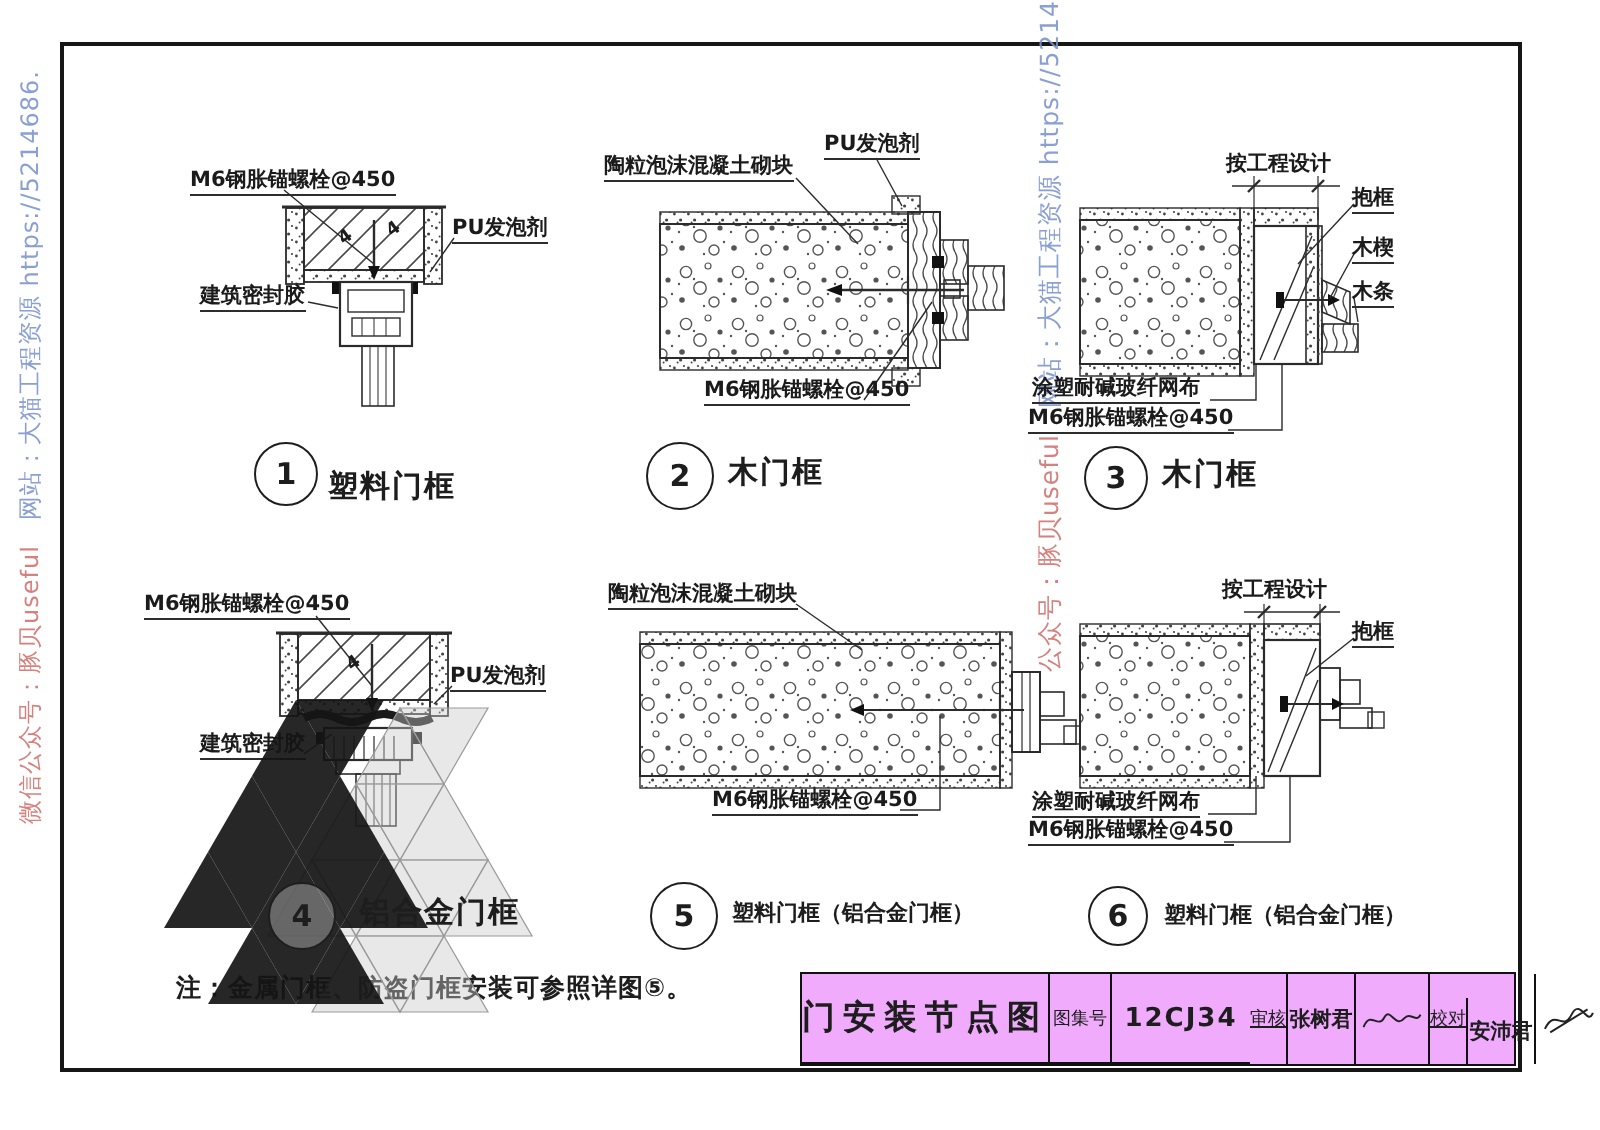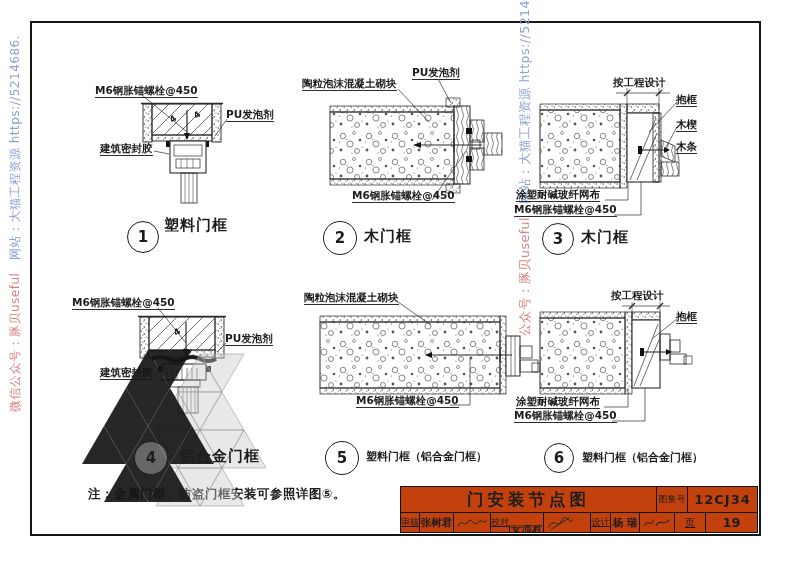--- a/index.html
+++ b/index.html
@@ -20,21 +20,21 @@
   .cap-title{position:absolute;z-index:3;font-weight:700;font-size:15px;white-space:nowrap;letter-spacing:1px;}
   .cap-title.small{font-size:11px;letter-spacing:0;}
   .cap-title.overstamp{z-index:6;}
   .note{position:absolute;left:88px;top:486px;z-index:3;font-size:12.5px;font-weight:600;letter-spacing:.5px;}
   .wm{position:absolute;z-index:2;transform:rotate(-90deg);transform-origin:left top;
       white-space:nowrap;font-size:12px;letter-spacing:.5px;opacity:.88;font-weight:500;}
   .wm .red{}
   .wm .blue{}
   
   .tblock{position:absolute;left:400px;top:486px;width:358px;height:47px;z-index:3;
-          border:1.4px solid #111;box-sizing:border-box;display:flex;flex-direction:column;background:#c2410c;}
+          border:1.4px solid #111;box-sizing:border-box;display:flex;flex-direction:row;background:#f0abfc;}
   .tb-row{display:flex;flex:1;min-height:0;}
   .tb-row.top{border-bottom:1.1px solid #111;flex:0 0 25px;}
   .tb-cell{display:flex;align-items:center;justify-content:center;box-sizing:border-box;
            border-left:1.1px solid #111;overflow:hidden;white-space:nowrap;}
   .tb-cell:first-child{border-left:none;}
   .tb-title{flex:1;font-size:16.5px;font-weight:700;letter-spacing:4px;}
   .tb-atlas-label{width:31px;font-size:9px;}
   .tb-atlas-no{width:70px;font-size:13px;font-weight:600;letter-spacing:1px;}
   .tb-sm{font-size:9px;text-decoration:underline;}
   .tb-name{font-size:10.5px;font-weight:600;}
@@ -278,21 +278,21 @@
 
   <span class="lbl u" style="left:304px;top:291px;">陶粒泡沫混凝土砌块</span>
   <span class="lbl u" style="left:356px;top:394px;">M6钢胀锚螺栓@450</span>
 
   <span class="lbl" style="left:611px;top:289px;">按工程设计</span>
   <span class="lbl u" style="left:676px;top:310px;">抱框</span>
   <span class="lbl u" style="left:516px;top:395px;">涂塑耐碱玻纤网布</span>
   <span class="lbl u" style="left:514px;top:409px;">M6钢胀锚螺栓@450</span>
 
   <div class="cap-circle" style="left:127px;top:221px;width:30px;height:30px;">1</div>
-  <span class="cap-title" style="left:164px;top:216px;">塑料门框</span>
+  <span class="cap-title" style="left:164px;top:234px;">塑料门框</span>
 
   <div class="cap-circle" style="left:323px;top:221px;width:32px;height:32px;">2</div>
   <span class="cap-title" style="left:364px;top:227px;">木门框</span>
 
   <div class="cap-circle" style="left:542px;top:223px;width:30px;height:30px;">3</div>
   <span class="cap-title" style="left:581px;top:228px;">木门框</span>
 
   <div class="cap-circle overstamp" style="left:134px;top:441px;width:32px;height:32px;">4</div>
   <span class="cap-title overstamp" style="left:180px;top:447px;">铝合金门框</span>
 

